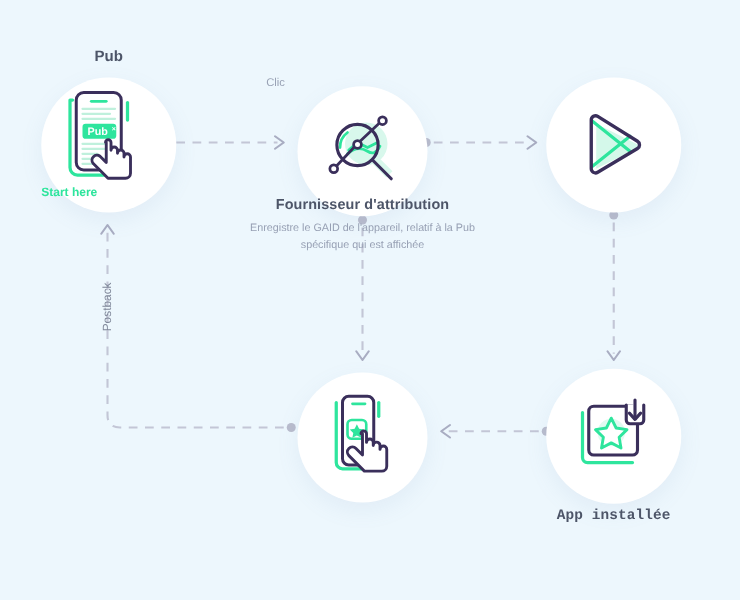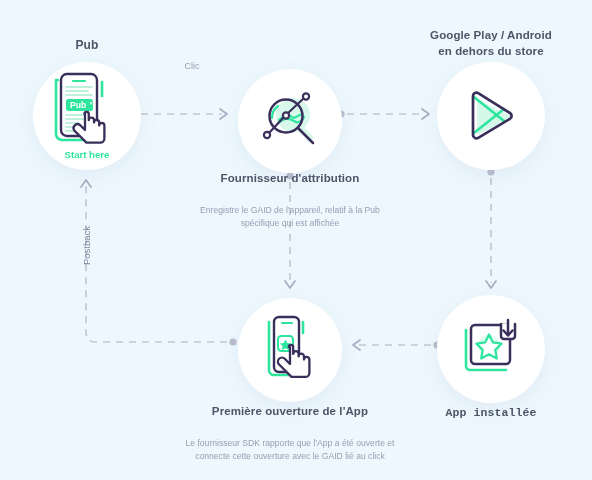--- a/index.html
+++ b/index.html
@@ -41,40 +41,40 @@
   }
   .lbl .t{
     font-weight:bold;
     font-size:11.5px;
     color:#4d5568;
     letter-spacing:.1px;
   }
   .lbl .d{
     font-size:8.6px;
     color:#97a0b4;
-    margin-top:18px;
+    margin-top:4px;
     line-height:1.45;
   }
   #label-pub{left:33px;top:38px;width:108px;}
   #label-pub .t{font-size:12px;}
   #label-store{left:400px;top:28px;width:182px;}
   #label-store .t{font-size:11.5px;line-height:1.35;}
-  #label-provider{left:186px;top:171px;width:208px;}
+  #label-provider{left:186px;top:157px;width:208px;}
   #label-open{left:182px;top:404px;width:216px;}
   #label-installed{left:437px;top:405px;width:108px;font-family:Liberation Mono, monospace;}
 
   
   .edge-cap{
     position:absolute;
     color:#98a1b4;
     font-size:9px;
     text-align:center;
     line-height:1.45;
   }
-  #cap-clic{left:132px;top:60px;width:120px;}
+  #cap-clic{left:108px;top:60px;width:120px;text-align:right;}
 
   #cap-postback{
     position:absolute;
     left:46px;top:240px;
     width:80px;
     font-size:9.5px;
     color:#7f8799;
     text-align:center;
     transform:rotate(-90deg);
     transform-origin:center center;
@@ -159,21 +159,21 @@
 
         <rect x="22" y="29" width="27" height="12" rx="2.5" fill="#2ee59d"></rect>
         <text x="26" y="38.2" font-family="Liberation Sans, sans-serif" font-size="8.6" font-weight="bold" fill="#ffffff">Pub</text>
         <text x="45.4" y="34.6" font-family="Liberation Sans, sans-serif" font-size="5.6" font-weight="bold" fill="#ffffff">×</text>
 
         <path d="M41 44 v16 l-5 -5 a4 4 0 0 0 -5.6 5.6 l12 12 h14 a4 4 0 0 0 4 -4 v-13
                  a2.6 2.6 0 0 0 -5.2 0 v-3 a2.6 2.6 0 0 0 -5.2 0 v-2.4
                  a2.6 2.6 0 0 0 -5.2 0 V44 a2.2 2.2 0 0 0 -4.4 0 z" fill="#ffffff" stroke="#3a2f5b" stroke-width="2.3" stroke-linejoin="round" stroke-linecap="round"></path>
       </svg>
     </div>
-    <div style="position:absolute;left:0;right:0;bottom:8px;text-align:center;">
+    <div style="position:absolute;left:0;right:0;bottom:8px;">
       <span style="color:#2ee59d;font-size:9.6px;font-weight:bold;">Start here</span>
     </div>
   </div>
   <div class="lbl" id="label-pub">
     <div class="t">Pub</div>
   </div>
 
   <div class="node" id="node-provider">
     <div class="iconwrap">
       <svg width="66" height="66" viewBox="0 0 66 66">
@@ -210,26 +210,20 @@
         <path d="M17 14 L53 32 L17 50 Z" fill="#d4f8ea"></path>
 
         <path d="M14 12 L44 36" stroke="#2ee59d" stroke-width="2.6" stroke-linecap="round"></path>
         <path d="M14 48 L44 24" stroke="#2ee59d" stroke-width="2.6" stroke-linecap="round"></path>
 
         <path d="M13 11 a3.4 3.4 0 0 1 5.2 -2.9 L50 28 a3.4 3.4 0 0 1 0 5.8
                  L18.2 52.8 A3.4 3.4 0 0 1 13 49.9 Z" fill="none" stroke="#3a2f5b" stroke-width="2.7" stroke-linejoin="round"></path>
       </svg>
     </div>
   </div>
-  <div class="lbl" id="label-store">
-    <div class="t">
-      <span>Google Play / Android</span><br>
-      <span>en dehors du store</span>
-    </div>
-  </div>
 
   <div class="node" id="node-installed">
     <div class="iconwrap">
       <svg width="66" height="62" viewBox="0 0 66 62">
 
         <path d="M8 12 v36 a4 4 0 0 0 4 4 h36" fill="none" stroke="#2ee59d" stroke-width="2.6" stroke-linecap="round"></path>
 
         <rect x="13" y="7" width="39" height="39" rx="4" fill="#ffffff"></rect>
         <rect x="13" y="7" width="39" height="39" rx="4" fill="none" stroke="#3a2f5b" stroke-width="2.5"></rect>
 
@@ -262,24 +256,20 @@
         <rect x="20" y="22" width="15" height="15" rx="3.4" fill="#ffffff" stroke="#2ee59d" stroke-width="2.1"></rect>
         <path d="M27.5 25.4 l1.8 3.5 3.9 .6 -2.8 2.8 .7 3.9 -3.6 -1.9 -3.6 1.9 .7 -3.9 -2.8 -2.8 3.9 -.6 z" fill="#2ee59d"></path>
 
         <path d="M32 33 v17 l-5.2 -5.2 a4 4 0 0 0 -5.7 5.7 l12.4 12.4 h13.9
                  a4 4 0 0 0 4 -4 V45.5 a2.7 2.7 0 0 0 -5.4 0 v-3.1
                  a2.7 2.7 0 0 0 -5.4 0 v-2.5 a2.7 2.7 0 0 0 -5.4 0 V33
                  a2.2 2.2 0 0 0 -4.4 0 z" fill="#ffffff" stroke="#3a2f5b" stroke-width="2.3" stroke-linejoin="round" stroke-linecap="round"></path>
       </svg>
     </div>
   </div>
-  <div class="lbl" id="label-open">
-    <div class="t">Première ouverture de l'App</div>
-    <div class="d">Le fournisseur SDK rapporte que l'App a été ouverte et connecte cette ouverture avec le GAID lié au click</div>
-  </div>
 
   <div class="edge-cap" id="cap-clic">
     <div>Clic</div>
   </div>
 
   <div id="cap-postback">Postback</div>
 
 </div>
 
 </body></html>

